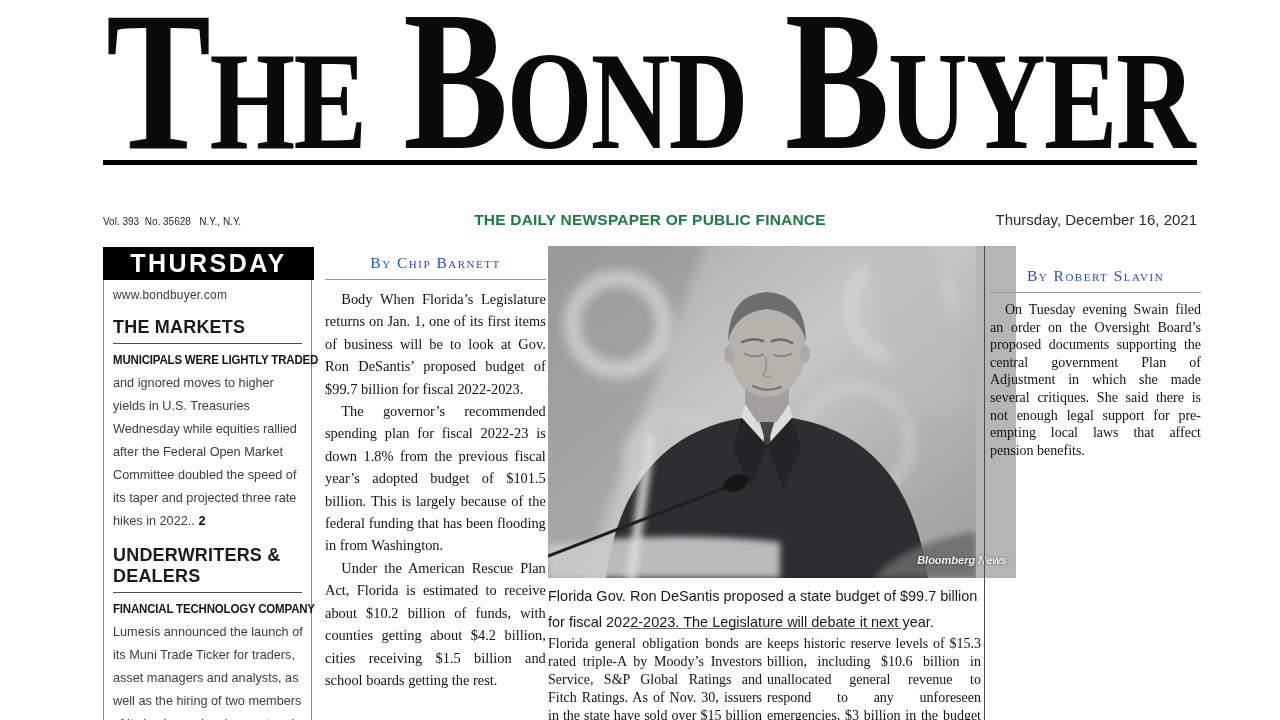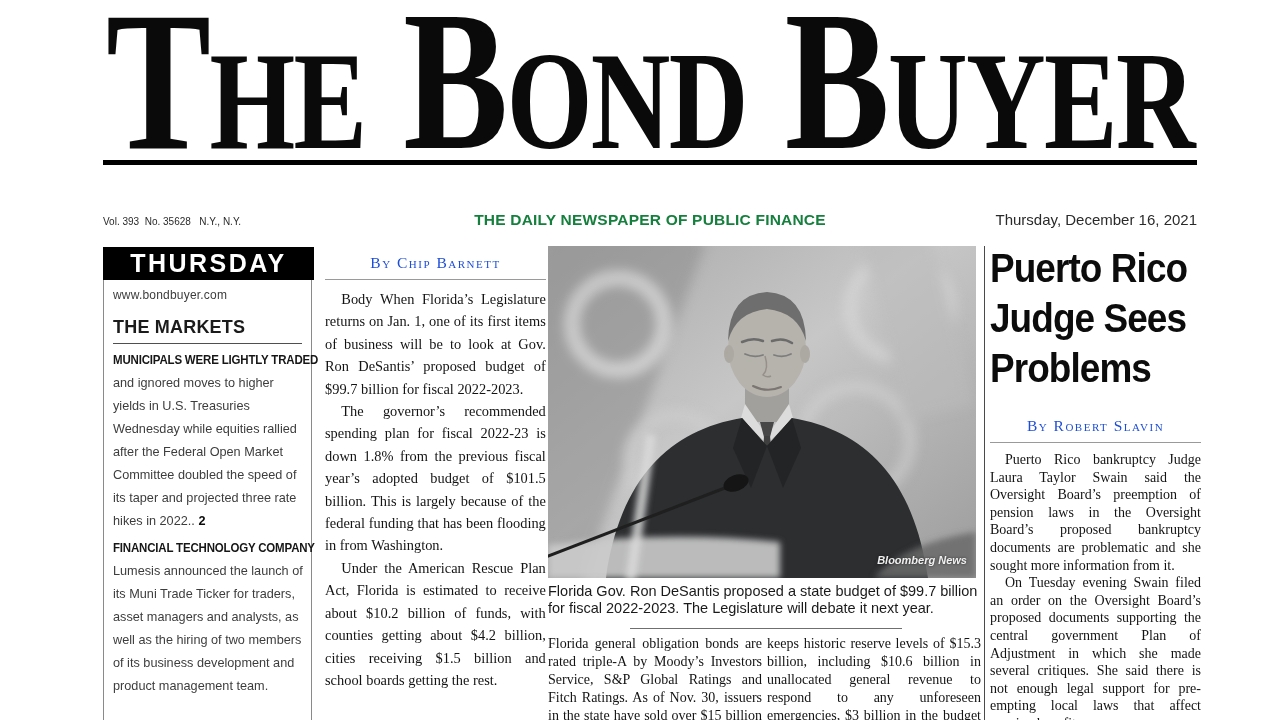--- a/index.html
+++ b/index.html
@@ -41,24 +41,24 @@
 
   
   .article-mid{position:absolute;left:325px;top:243px;width:221px;height:477px;overflow:hidden;}
   .article-mid .hl-line{font-size:36px;line-height:42px;transform:scale(.95,1);transform-origin:0 50%;}
   .article-mid .byline{margin-top:11px;}
   .article-mid .byline-rule{margin:7px 0 8px 0;}
   .article-mid .serif-body{width:230px;transform:scale(.96,1);transform-origin:0 0;}
   .article-mid .serif-body p{font-size:15px;line-height:22.4px;text-indent:17px;}
 
   
-  .photo{position:absolute;left:548px;top:246px;width:428px;height:332px;overflow:hidden;background:#b5b5b5;}
+  .photo{position:absolute;left:548px;top:246px;width:468px;height:332px;overflow:hidden;background:#b5b5b5;}
   .photo-credit{position:absolute;right:9px;bottom:12px;font-size:11px;font-style:italic;
                 font-weight:bold;color:#efefef;text-shadow:0 0 3px rgba(0,0,0,.6);}
-  .caption{position:absolute;left:548px;top:583px;width:432px;font-size:14.5px;line-height:17px;color:#1a1a1a;}
+  .caption{position:absolute;left:548px;top:583px;width:432px;font-size:14.5px;line-height:26px;color:#1a1a1a;}
   .caption-rule{position:absolute;left:630px;top:628px;width:272px;height:1px;background:#6f6f6f;}
   .cont-col{position:absolute;top:635px;width:214px;height:85px;overflow:hidden;}
   .cont-left{left:548px;}
   .cont-right{left:767px;}
   .cont-col p{font-size:14px;line-height:18px;text-indent:15px;}
   .cont-col p.noindent{text-indent:0;}
 
   
   .vrule-right{position:absolute;left:984px;top:246px;width:1px;height:474px;background:#4a4a4a;}
   .article-right{position:absolute;left:990px;top:243px;width:211px;height:477px;overflow:hidden;}
@@ -86,20 +86,21 @@
     <div class="day-banner">THURSDAY</div>
     <div class="sb-box">
       <div class="website">www.bondbuyer.com</div>
       <div>
           <section class="sb-section">
           <h3 class="sb-heading">THE MARKETS</h3>
           <div class="sb-lead">MUNICIPALS WERE LIGHTLY TRADED</div>
           <p class="sb-body"><span>and ignored moves to higher yields in U.S. Treasuries Wednesday while equities rallied after the Federal Open Market Committee doubled the speed of its taper and projected three rate hikes in 2022..</span> <b class="pref">2</b></p>
         </section>
           <section class="sb-section">
+          <h3 class="sb-heading">UNDERWRITERS &amp; DEALERS</h3>
           <div class="sb-lead">FINANCIAL TECHNOLOGY COMPANY</div>
           <p class="sb-body"><span>Lumesis announced the launch of its Muni Trade Ticker for traders, asset managers and analysts, as well as the hiring of two members of its business development and product management team.</span> <b class="pref"></b></p>
         </section>
         </div>
     </div>
   </aside>
 
   <article class="article-mid">
     <div class="byline">By Chip Barnett</div>
     <div class="byline-rule"></div>
@@ -170,26 +171,20 @@
 
   <div class="cont-col cont-left serif-body">
     <p class="noindent">Florida general obligation bonds are rated triple-A by Moody’s Investors Service, S&amp;P Global Ratings and Fitch Ratings. As of Nov. 30, issuers in the state have sold over $15 billion of debt.</p>
   </div>
   <div class="cont-col cont-right serif-body">
     <p class="noindent">keeps historic reserve levels of $15.3 billion, including $10.6 billion in unallocated general revenue to respond to any unforeseen emergencies, $3 billion in the budget stabilization fund.</p>
   </div>
 
   <div class="vrule-right"></div>
   <article class="article-right">
-    <h1 class="hl" style="margin:0;">
-        <div class="hl-line">Puerto Rico</div>
-        <div class="hl-line">Judge Sees</div>
-        <div class="hl-line">Problems</div>
-      </h1>
     <div class="byline">By Robert Slavin</div>
     <div class="byline-rule"></div>
     <div class="serif-body">
-        <p>Puerto Rico bankruptcy Judge Laura Taylor Swain said the Oversight Board’s preemption of pension laws in the Oversight Board’s proposed bankruptcy documents are problematic and she sought more information from it.</p>
         <p>On Tuesday evening Swain filed an order on the Oversight Board’s proposed documents supporting the central government Plan of Adjustment in which she made several critiques. She said there is not enough legal support for pre-empting local laws that affect pension benefits.</p>
       </div>
   </article>
 
 </div>
 
 </body></html>

